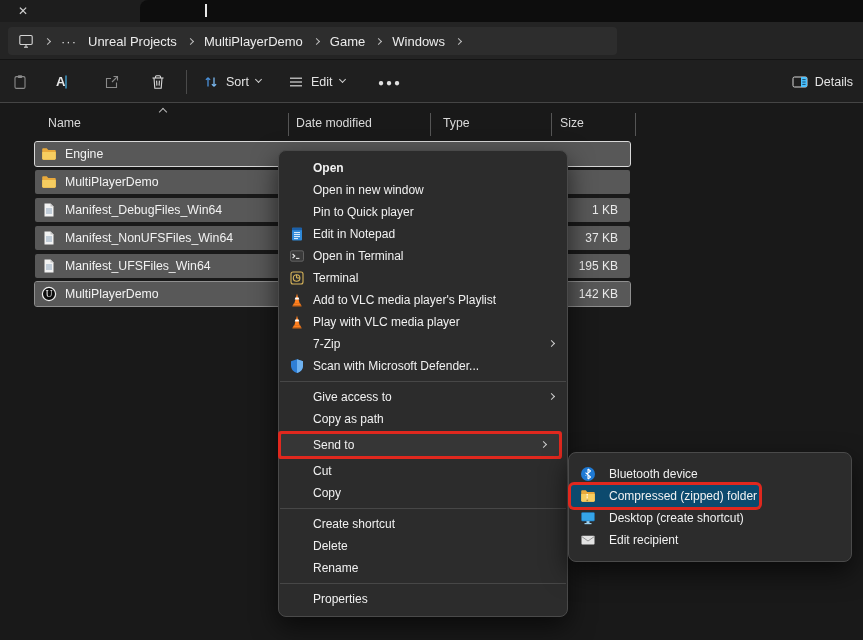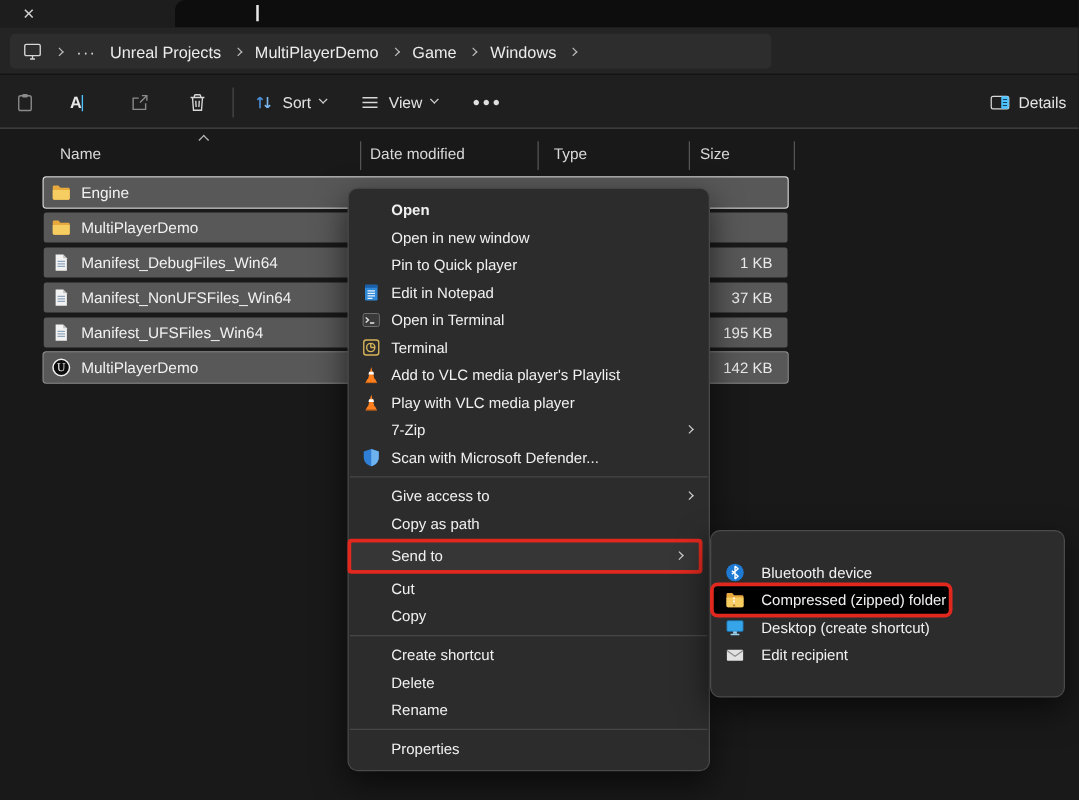--- a/index.html
+++ b/index.html
@@ -65,27 +65,27 @@
     color:#f1f1f1; font-size:12px; white-space:nowrap; }
   .cm-item.bold{ font-weight:bold; }
   .cm-ic{ position:absolute; left:10px; top:3px; }
   .marrow{ position:absolute; right:13px; top:8px; width:5px; height:5px;
     border-top:1.2px solid #cfcfcf; border-right:1.2px solid #cfcfcf; transform:rotate(45deg); }
   .cm-sep{ height:1px; background:#474747; margin:4px 1px; }
   .cm-item.sendto{ margin:4px 8px 4px 2px; padding-left:32px; background:#363636;
     box-shadow:0 0 0 3px var(--red); border-radius:1px; }
 
   
-  .smenu{ position:absolute; left:568px; top:424px; width:284px; background:#2c2c2c;
-    border:1px solid #4a4a4a; border-radius:8px; padding:22px 0;
+  .smenu{ position:absolute; left:568px; top:452px; width:284px; background:#2c2c2c;
+    border:1px solid #4a4a4a; border-radius:8px; padding:10px 0;
     box-shadow:0 10px 26px rgba(0,0,0,.6); z-index:11; }
   .sm-item{ position:relative; height:22px; line-height:22px; padding-left:40px;
     color:#f1f1f1; font-size:12px; white-space:nowrap; }
   .sm-ic{ position:absolute; left:11px; top:3px; }
-  .sm-item.highlight{ width:188px; background:#000000; border-radius:3px;
+  .sm-item.highlight{ width:188px; background:#0c4a6e; border-radius:3px;
     box-shadow:0 0 0 3px var(--red); margin-left:2px; padding-left:38px; }
   .sm-item.highlight .sm-ic{ left:9px; }
 </style>
 </head>
 <body>
 
 <div class="screen">
 
   <div class="titlebar">
     <div class="tab-close">✕</div>
@@ -148,21 +148,21 @@
         </svg>
       <span class="tb-label">Sort</span>
       <span class="dd"></span>
     </div>
     <div class="tb" style="left:288px">
       <svg class="ic" viewBox="0 0 16 16" stroke="#d8d8d8" stroke-width="1.2">
           <line x1="2" y1="4.2" x2="14" y2="4.2"></line>
           <line x1="2" y1="8" x2="14" y2="8"></line>
           <line x1="2" y1="11.8" x2="14" y2="11.8"></line>
         </svg>
-      <span class="tb-label">View</span>
+      <span class="tb-label">Edit</span>
       <span class="dd"></span>
     </div>
     <div class="tb" style="left:378px">
       <span class="dots3">●●●</span>
     </div>
     <div class="tb" style="right:10px">
       <svg class="ic" viewBox="0 0 16 16">
           <rect x="1" y="3" width="14" height="10" rx="1.5" fill="none" stroke="#d8d8d8" stroke-width="1"></rect>
           <path d="M9 3 h4.5 A1.5 1.5 0 0 1 15 4.5 v7 a1.5 1.5 0 0 1 -1.5 1.5 H9 z" fill="#4cc2ff"></path>
           <line x1="10.3" y1="5.6" x2="13.6" y2="5.6" stroke="#12405e" stroke-width="0.9"></line>

